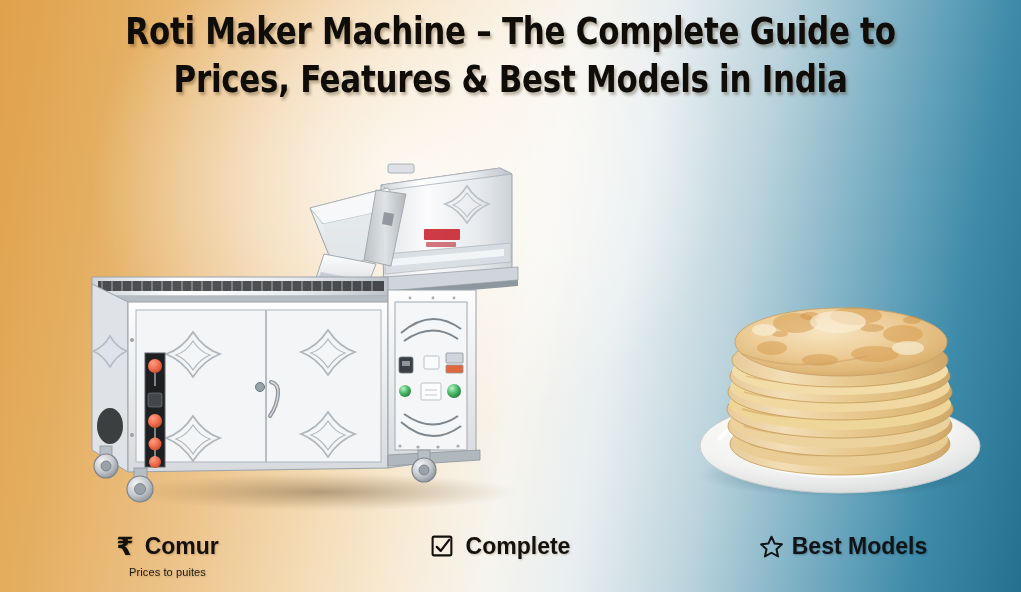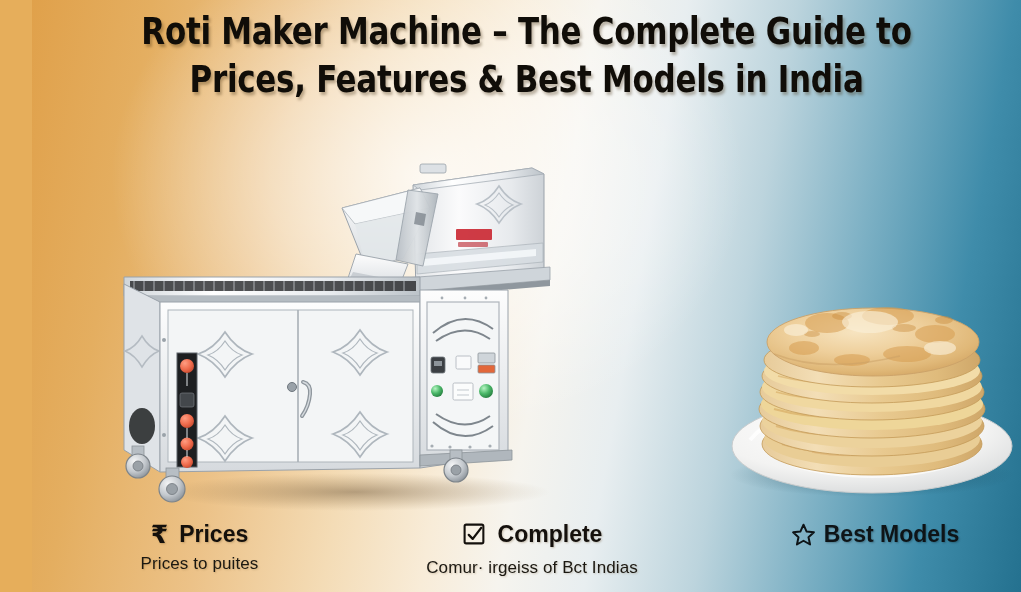--- a/index.html
+++ b/index.html
@@ -20,21 +20,20 @@
         #ecc288 24%,
         #f4dcb6 36%,
         #f8ecd8 45%,
         #f6f4ee 52%,
         #e8eef0 60%,
         #bcd4dd 70%,
         #7cb0c4 80%,
         #3f8caa 90%,
         #24718f 100%);
     overflow:hidden;
-    margin-left:32px;
   }
   
   #bloom {
     position:absolute;
     left:40%; top:30%;
     width:640px; height:520px;
     transform:translate(-50%,-50%);
     background:radial-gradient(ellipse at center, rgba(255,255,255,.80) 0%, rgba(255,255,255,.45) 35%, rgba(255,255,255,0) 70%);
     pointer-events:none;
   }
@@ -97,21 +96,21 @@
     text-shadow:1px 1px 2px rgba(90,60,20,.28);
   }
   .f-icon { width:25px; height:25px; display:inline-block; flex:0 0 25px; }
   .f-icon svg { width:100%; height:100%; display:block; }
   .f-rupee {
     font-size:25px; font-weight:bold; line-height:1;
     font-family:"DejaVu Sans","Liberation Sans", sans-serif;
   }
   .f-sub {
     margin-top:7px;
-    font-size:17px;
+    font-size:11px;
     color:#1b1811;
     letter-spacing:.1px;
     text-shadow:1px 1px 2px rgba(90,60,20,.22);
   }
   #feature-best-models .f-head,
   #feature-best-models .f-sub { color:#0e1417; text-shadow:1px 1px 2px rgba(0,20,30,.30);gap:8px; }
 </style>
 </head>
 <body>
 
@@ -439,36 +438,35 @@
         </g>
       </g>
     </svg>
   </div>
 
   <div id="features">
 
     <div class="feature" id="feature-prices">
       <div class="f-head">
         <span class="f-rupee">₹</span>
-        <span>Prices</span>
+        <span>Comur</span>
       </div>
       <div class="f-sub">Prices to puites</div>
     </div>
 
     <div class="feature" id="feature-features">
       <div class="f-head">
         <span class="f-icon">
           <svg viewBox="0 0 24 24" xmlns="http://www.w3.org/2000/svg">
             <rect x="2.5" y="2.5" width="18" height="18" rx="1.5" fill="none" stroke="#14100c" stroke-width="2"></rect>
             <path d="M6.5 12.4 L10.3 16.2 L18.4 5.6" fill="none" stroke="#14100c" stroke-width="2.2" stroke-linecap="round" stroke-linejoin="round"></path>
           </svg>
         </span>
         <span>Complete</span>
       </div>
-      <div class="f-sub">Comur· irgeiss of Bct Indias</div>
     </div>
 
     <div class="feature" id="feature-best-models">
       <div class="f-head">
         <span class="f-icon">
           <svg viewBox="0 0 24 24" xmlns="http://www.w3.org/2000/svg">
             <path d="M12 2.6 L15 9.2 L22 9.9 L16.8 14.7 L18.3 21.6 L12 18 L5.7 21.6 L7.2 14.7 L2 9.9 L9 9.2 Z" fill="none" stroke="#0e1417" stroke-width="1.9" stroke-linejoin="round"></path>
           </svg>
         </span>
         <span>Best Models</span>

